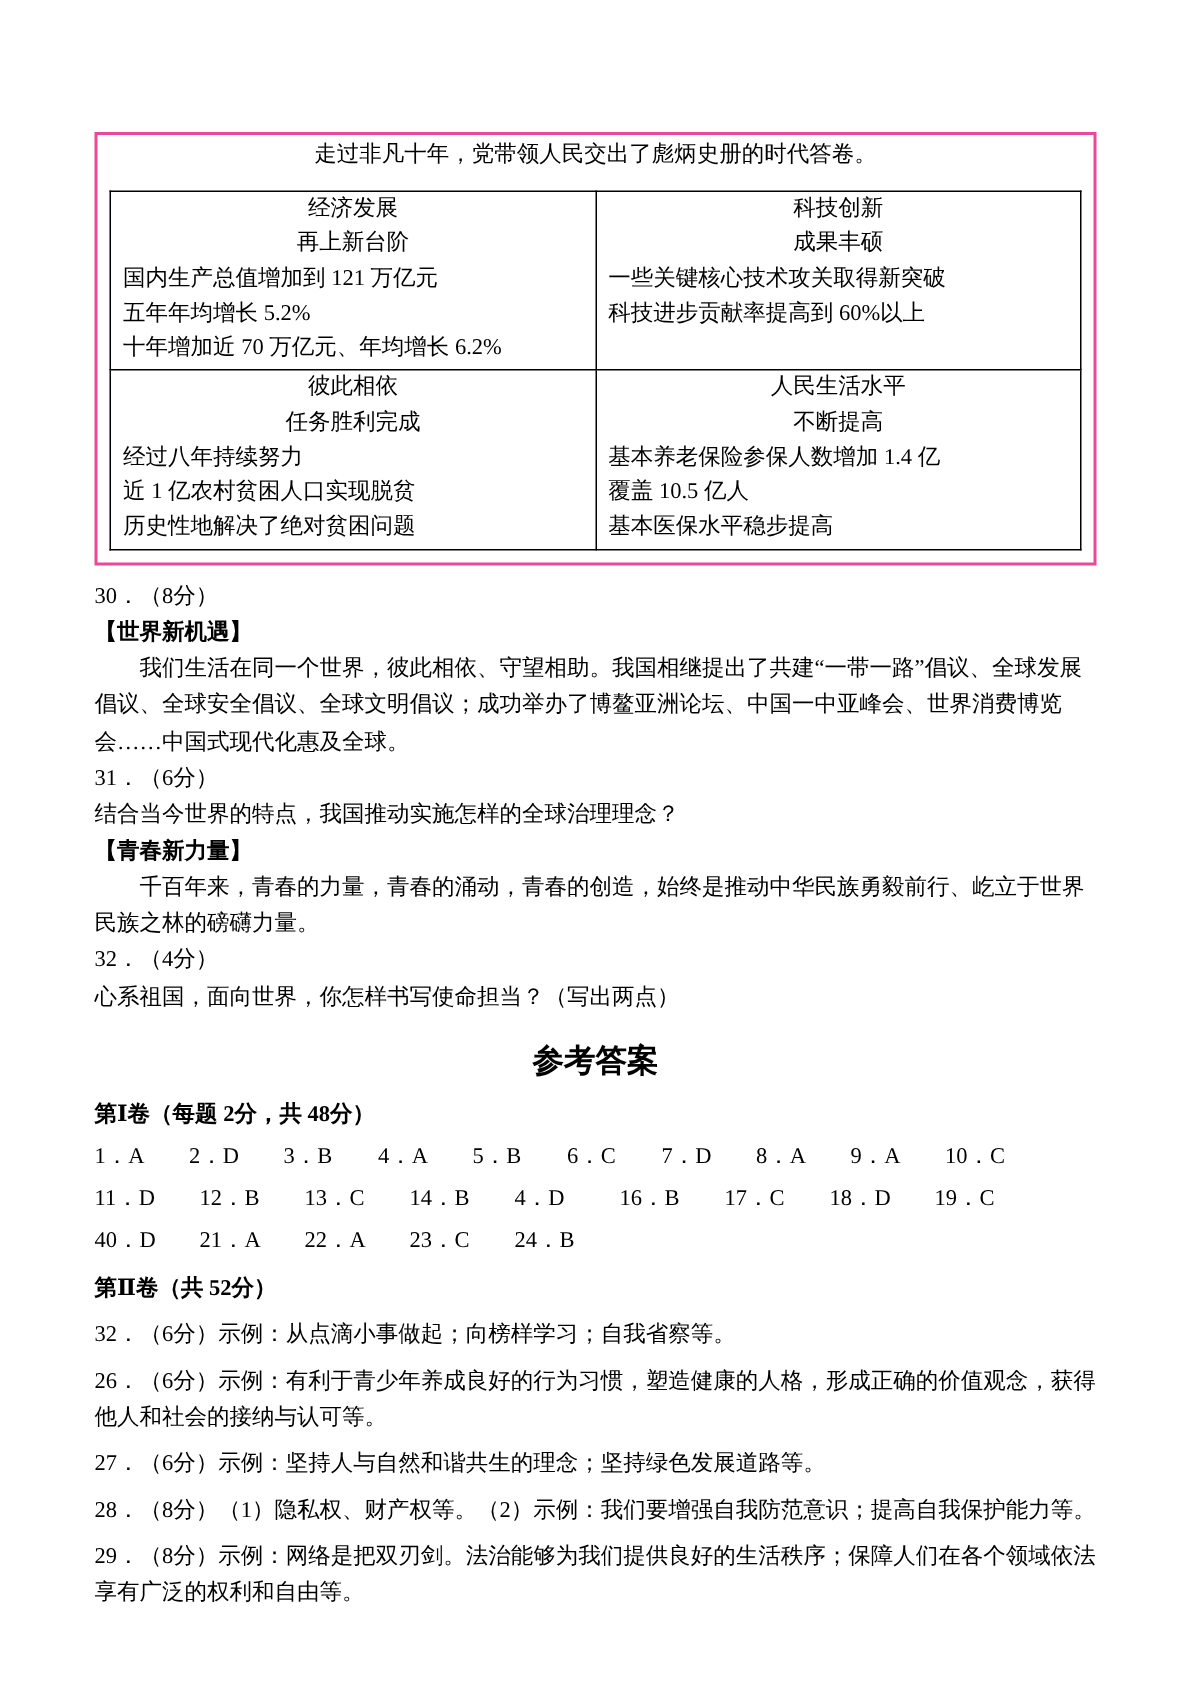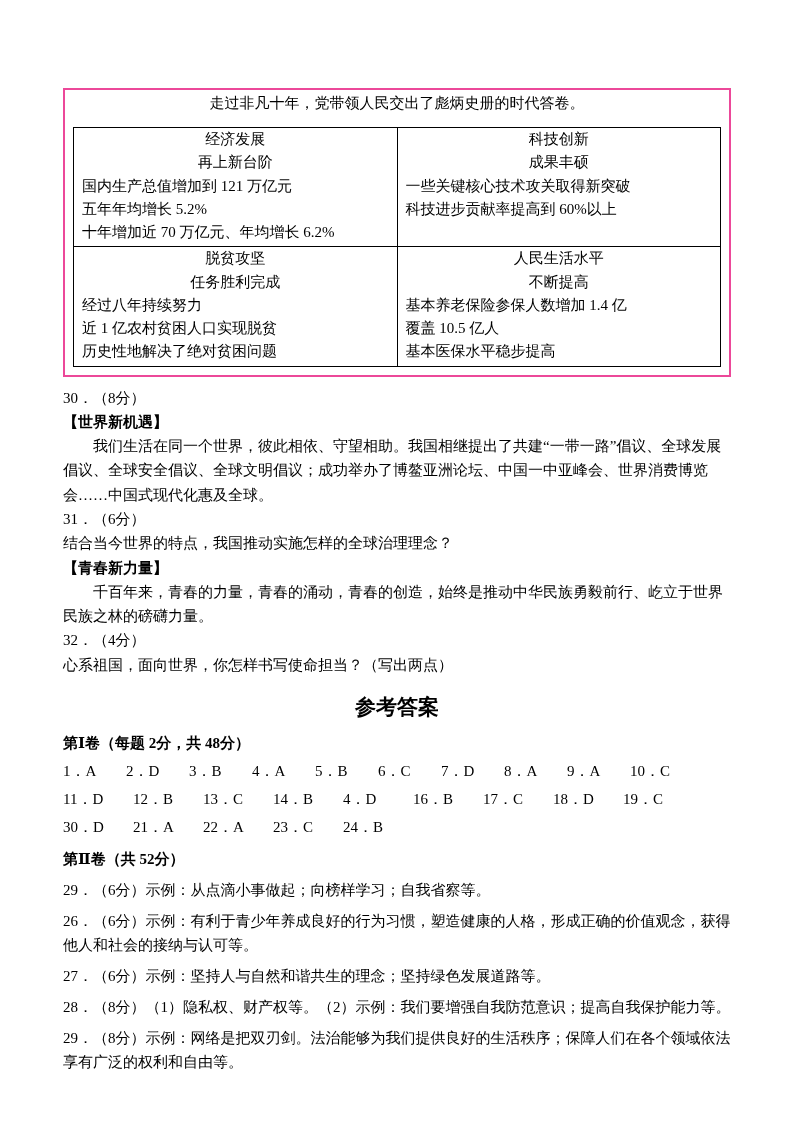--- a/index.html
+++ b/index.html
@@ -75,21 +75,21 @@
             <div class="cell-title">科技创新</div>
             <div class="cell-title">成果丰硕</div>
             <div class="cell-lines">
                 <div>一些关键核心技术攻关取得新突破</div>
                 <div>科技进步贡献率提高到 60%以上</div>
               </div>
           </td>
         </tr>
         <tr>
           <td>
-            <div class="cell-title">脱贫攻坚</div>
+            <div class="cell-title">彼此相依</div>
             <div class="cell-title">任务胜利完成</div>
             <div class="cell-lines">
                 <div>经过八年持续努力</div>
                 <div>近 1 亿农村贫困人口实现脱贫</div>
                 <div>历史性地解决了绝对贫困问题</div>
               </div>
           </td>
           <td>
             <div class="cell-title">人民生活水平</div>
             <div class="cell-title">不断提高</div>
@@ -114,24 +114,24 @@
     <p class="indent">千百年来，青春的力量，青春的涌动，青春的创造，始终是推动中华民族勇毅前行、屹立于世界民族之林的磅礴力量。</p>
     <p>32．（4分）</p>
     <p>心系祖国，面向世界，你怎样书写使命担当？（写出两点）</p>
   </div>
 
   <h1 class="ans-title">参考答案</h1>
 
   <p class="part-header">第Ⅰ卷（每题 2分，共 48分）</p>
   <div class="mc-row r1"><span>1．A</span><span>2．D</span><span>3．B</span><span>4．A</span><span>5．B</span><span>6．C</span><span>7．D</span><span>8．A</span><span>9．A</span><span>10．C</span></div>
   <div class="mc-row r2"><span>11．D</span><span>12．B</span><span>13．C</span><span>14．B</span><span>4．D</span><span>16．B</span><span>17．C</span><span>18．D</span><span>19．C</span></div>
-  <div class="mc-row r3"><span>30．D</span><span>21．A</span><span>22．A</span><span>23．C</span><span>24．B</span></div>
+  <div class="mc-row r3"><span>40．D</span><span>21．A</span><span>22．A</span><span>23．C</span><span>24．B</span></div>
 
   <p class="part-header">第Ⅱ卷（共 52分）</p>
   <div class="ans-items">
-      <p>29．（6分）示例：从点滴小事做起；向榜样学习；自我省察等。</p>
+      <p>32．（6分）示例：从点滴小事做起；向榜样学习；自我省察等。</p>
       <p>26．（6分）示例：有利于青少年养成良好的行为习惯，塑造健康的人格，形成正确的价值观念，获得他人和社会的接纳与认可等。</p>
       <p>27．（6分）示例：坚持人与自然和谐共生的理念；坚持绿色发展道路等。</p>
       <p>28．（8分）（1）隐私权、财产权等。（2）示例：我们要增强自我防范意识；提高自我保护能力等。</p>
       <p>29．（8分）示例：网络是把双刃剑。法治能够为我们提供良好的生活秩序；保障人们在各个领域依法享有广泛的权利和自由等。</p>
     </div>
 
 </div>
 
 </body></html>

